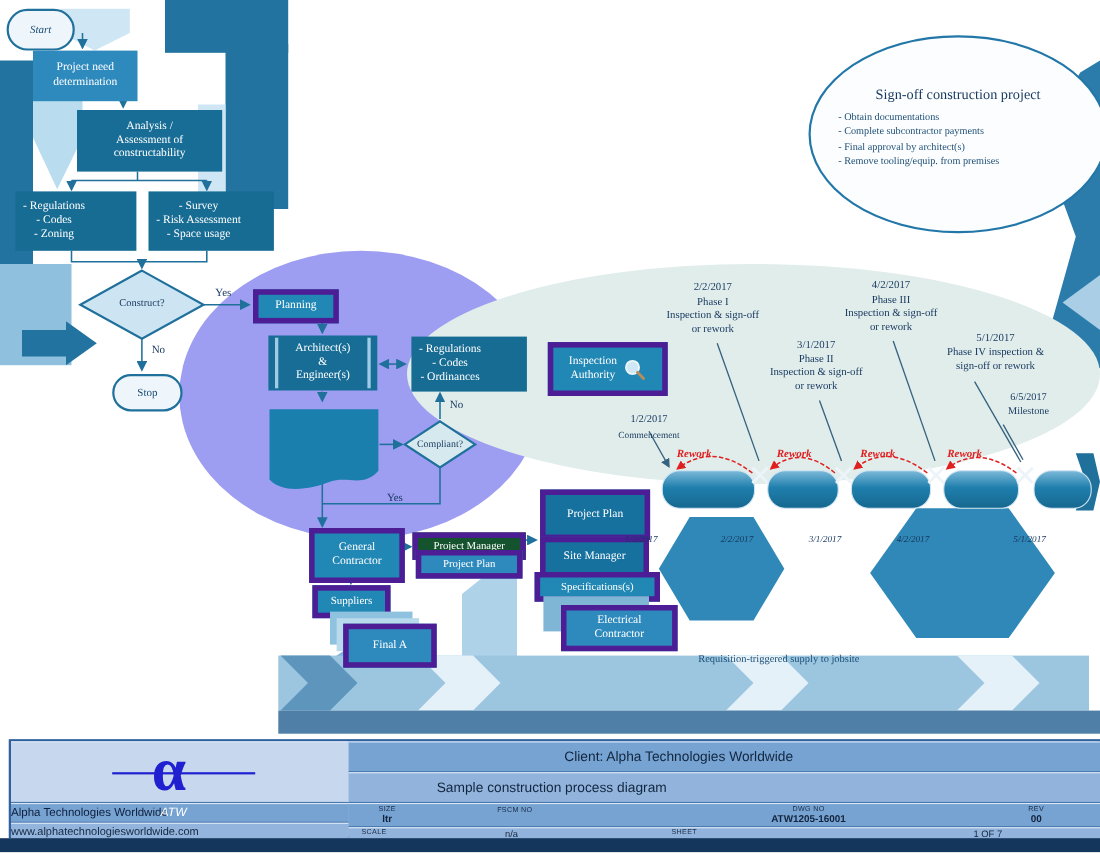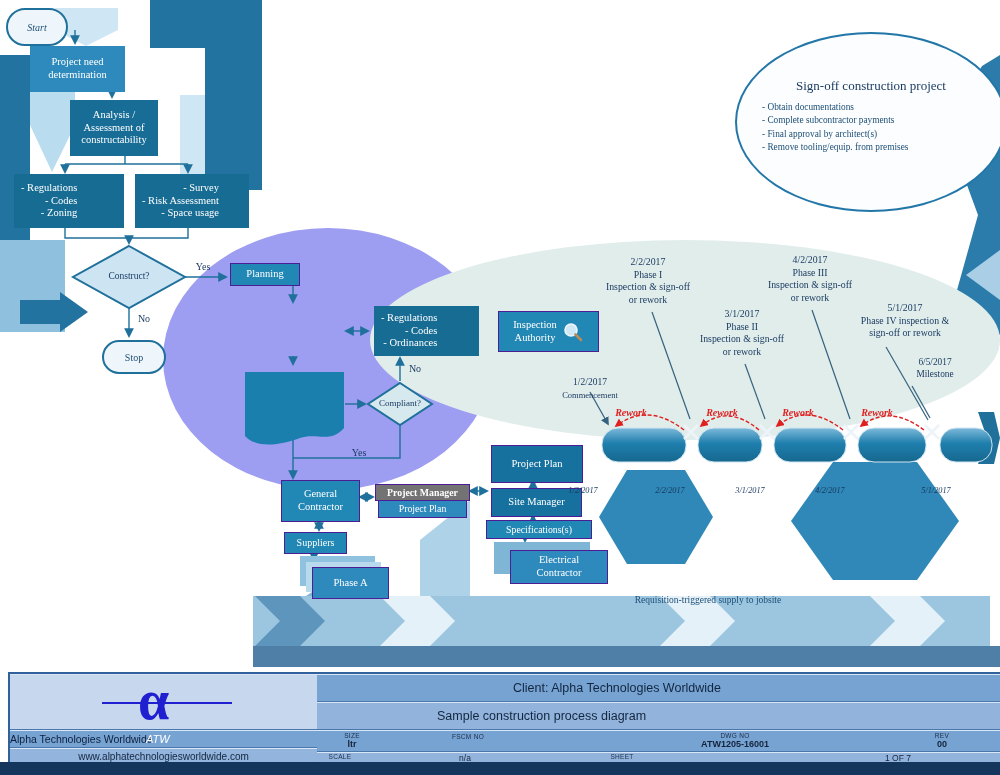--- a/index.html
+++ b/index.html
@@ -5,22 +5,22 @@
   html,body{margin:0;padding:0;background:#fff;}
   #canvas{position:relative;width:1000px;height:775px;background:#fff;overflow:hidden;
           font-family:"Liberation Serif",serif;}
   .abs{position:absolute;}
   svg.layer{position:absolute;left:0;top:0;width:1000px;height:775px;}
   #decor{z-index:1;} 
   .ellipse{position:absolute;border-radius:50%;z-index:2;}
   #conn{z-index:3;}
   .bx{position:absolute;z-index:4;display:flex;align-items:center;justify-content:center;
       text-align:center;color:#fff;font-size:10.5px;line-height:1.22;}
-  .bx.brd{border:1px solid #4c1d95;}
-  .bx.leftal{justify-content:flex-start;text-align:right;padding-left:7px;}
+  .bx.brd{border:5px solid #4c1d95;}
+  .bx.leftal{justify-content:flex-start;text-align:center;padding-left:7px;}
   .pre{white-space:pre-line;}
   .oval{position:absolute;z-index:4;background:#eef6fb;border:2px solid #1f709b;border-radius:20px;
         display:flex;align-items:center;justify-content:center;color:#1d4e75;font-size:10px;}
   .lbl{position:absolute;z-index:5;color:#17375e;text-align:center;line-height:1.3;}
   .stripe{position:absolute;top:2px;bottom:2px;width:3px;background:#9fcbe4;}
   .rework{position:absolute;z-index:5;color:#e02020;font-style:italic;font-size:10px;text-align:center;font-weight:bold;}
   .bardate{position:absolute;z-index:5;color:#17375e;font-style:italic;font-size:8.3px;text-align:center;width:56px;}
   
   #signoff{left:735px;top:32px;width:268px;height:176px;background:#fbfdfe;border:2px solid #2277a8;
            z-index:2;overflow:hidden;}
@@ -161,52 +161,59 @@
       <path d="M843,430 Q807,402 777,426" marker-end="url(#ar)"></path>
       <path d="M924,430 Q890,404 861,426" marker-end="url(#ar)"></path>
     </g>
   </svg>
 
   <div class="oval" style="left:6px;top:8px;width:58px;height:34px;font-style:italic;">
     <span>Start</span>
     </div>
   <div class="bx pre" style="left:30px;top:46px;width:95px;height:46px;background:#2e8abd;">Project need
 determination</div>
-  <div class="bx pre" style="left:70px;top:100px;width:88px;height:56px;background:#186d97;">Analysis /
+  <div class="bx pre" style="left:70px;top:100px;width:132px;height:56px;background:#186d97;">Analysis /
 Assessment of
 constructability</div>
   <div class="bx pre leftal" style="left:14px;top:174px;width:103px;height:54px;background:#176c94;">- Regulations
 - Codes
 - Zoning</div>
   <div class="bx pre leftal" style="left:135px;top:174px;width:107px;height:54px;background:#176c94;">- Survey
 - Risk Assessment
 - Space usage</div>
   <div class="lbl" style="left:85px;top:270px;width:88px;font-size:9.5px;">Construct?</div>
   <div class="lbl" style="left:190px;top:260px;width:26px;font-size:10px;">Yes</div>
   <div class="lbl" style="left:133px;top:312px;width:22px;font-size:10px;">No</div>
   <div class="oval" style="left:102px;top:340px;width:60px;height:30px;">
     <span>Stop</span>
     </div>
 
   <div class="bx brd" style="left:230px;top:263px;width:68px;height:21px;background:#2187b5;">Planning</div>
+  <div class="bx pre" style="left:244px;top:305px;width:99px;height:50px;background:#186d97;">
+    <div class="stripe" style="left:6px;"></div>
+    <div class="stripe" style="right:6px;"></div>
+    <span class="pre">Architect(s)
+&amp;
+Engineer(s)</span>
+  </div>
   <div class="bx pre leftal" style="left:374px;top:306px;width:98px;height:50px;background:#176c94;">- Regulations
 - Codes
 - Ordinances</div>
   <div class="lbl" style="left:364px;top:398px;width:72px;font-size:9px;">Compliant?</div>
   <div class="lbl" style="left:404px;top:362px;width:22px;font-size:10px;">No</div>
   <div class="lbl" style="left:346px;top:446px;width:26px;font-size:10px;">Yes</div>
 
   <div class="bx pre brd" style="left:281px;top:480px;width:77px;height:40px;background:#2187b5;">General
 Contractor</div>
-  <div class="bx brd" style="left:375px;top:484px;width:93px;height:15px;background:#737373;font-size:9.8px;font-weight:bold;">Project Manager</div>
+  <div class="bx brd" style="left:375px;top:484px;width:93px;height:15px;background:#14532d;font-size:9.8px;">Project Manager</div>
   <div class="bx brd" style="left:378px;top:500px;width:87px;height:16px;background:#2e8abd;font-size:9.8px;">Project Plan</div>
   <div class="bx brd" style="left:284px;top:532px;width:61px;height:20px;background:#2187b5;font-size:10px;">Suppliers</div>
   <div class="bx" style="left:300px;top:556px;width:75px;height:30px;background:#8fc2de;"></div>
   <div class="bx" style="left:306px;top:562px;width:75px;height:30px;background:#b9d9ec;"></div>
-  <div class="bx brd" style="left:312px;top:567px;width:75px;height:30px;background:#2e8abd;">Phase A</div>
+  <div class="bx brd" style="left:312px;top:567px;width:75px;height:30px;background:#2e8abd;">Final A</div>
 
   <div class="bx brd" style="left:491px;top:445px;width:90px;height:36px;background:#17719f;">Project Plan</div>
   <div class="bx brd" style="left:491px;top:488px;width:89px;height:27px;background:#17719f;">Site Manager</div>
   <div class="bx brd" style="left:486px;top:520px;width:104px;height:17px;background:#2187b5;font-size:9.8px;">Specifications(s)</div>
   <div class="bx" style="left:494px;top:542px;width:96px;height:32px;background:#7fb6d6;"></div>
   <div class="bx pre brd" style="left:510px;top:550px;width:96px;height:32px;background:#2e8abd;">Electrical
 Contractor</div>
   <div class="lbl" style="left:598px;top:594px;width:220px;font-size:9.5px;color:#1d4e75;">Requisition-triggered supply to jobsite</div>
 
   <div class="bx brd" style="left:498px;top:311px;width:99px;height:39px;background:#2187b5;gap:5px;">
@@ -251,29 +258,29 @@
 
   <div id="tb">
 
     <div class="band" style="left:0;top:0;width:307px;height:56px;background:#c7d8ee;"></div>
     <div class="abs" style="left:92px;top:28px;width:130px;border-top:2px solid #2020d0;z-index:7;"></div>
     <div class="abs" style="left:128px;top:-6px;font-size:56px;font-weight:bold;color:#2020d0;z-index:7;font-family:'Liberation Serif',serif;">α</div>
     <div class="abs" style="left:136px;top:24px;font-size:11px;font-style:italic;color:#fff;z-index:8;margin-top:35px;">ATW</div>
     <div class="band" style="left:0;top:56px;width:307px;height:18px;background:#76a3d2;display:flex;align-items:center;justify-content:flex-start;">
       <span style="font-size:10.5px;color:#0f1f3d;">Alpha Technologies Worldwide</span>
       </div>
-    <div class="band" style="left:0;top:74px;width:307px;height:16px;background:#93b4dc;display:flex;align-items:center;justify-content:center;">
+    <div class="band" style="left:0;top:74px;width:307px;height:16px;background:#93b4dc;display:flex;align-items:center;justify-content:flex-start;">
       <span style="font-size:10px;color:#13263f;">www.alphatechnologiesworldwide.com</span>
       </div>
 
     <div class="band" style="left:307px;top:0;width:685px;height:28px;background:#76a3d2;display:flex;align-items:center;">
       <span style="margin-left:196px;font-size:12.5px;color:#12263f;">Client: Alpha Technologies Worldwide</span>
       </div>
     <div class="band" style="left:307px;top:28px;width:685px;height:28px;background:#92b4dc;display:flex;align-items:center;">
-      <span style="margin-left:120px;font-size:12.5px;color:#12263f;">Sample construction process diagram</span>
+      <span style="margin-left:80px;font-size:12.5px;color:#12263f;">Sample construction process diagram</span>
       </div>
     <div class="band" style="left:307px;top:56px;width:685px;height:22px;background:#76a3d2;"></div>
     <div class="band" style="left:307px;top:78px;width:685px;height:12px;background:#92b4dc;"></div>
 
     <div class="fld" style="left:322px;top:58px;width:40px;">
       <span class="k">SIZE</span>
       <span class="v">ltr</span>
       </div>
     <div class="fld" style="left:428px;top:59px;width:60px;">
       <span class="k">FSCM NO</span>

